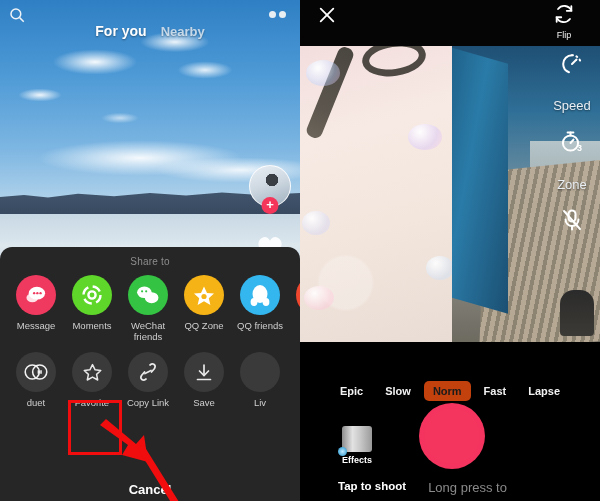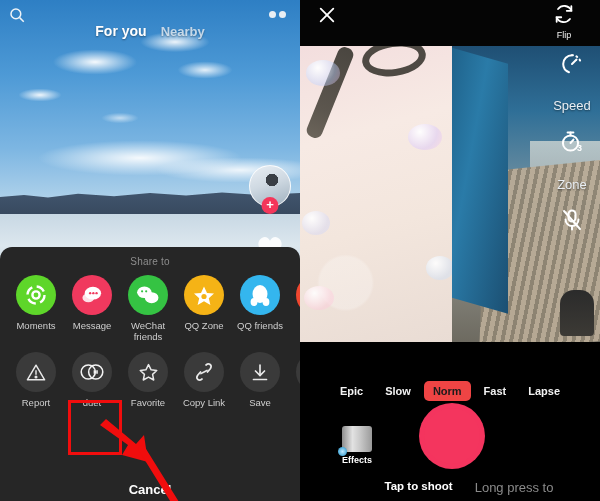--- a/index.html
+++ b/index.html
@@ -180,21 +180,21 @@
   }
 
   .speed-bar {
     position: absolute; left: 0; bottom: 100px; width: 300px;
     display: flex; justify-content: center; align-items: center; gap: 4px; z-index: 14;
   }
   .speed-opt {
     color: #f2f2f2; font-size: 11px; font-weight: bold;
     padding: 4px 9px; border-radius: 5px;
   }
-  .speed-opt.sel { background: #ef4444; color: #1b1b1b; }
+  .speed-opt.sel { background: #c2410c; color: #1b1b1b; }
 
   .cam-bottom { position: absolute; left: 0; bottom: 0; width: 304px; height: 96px; z-index: 14; }
   .effects-btn { position: absolute; left: 32px; bottom: 36px; width: 50px; text-align: center; }
   .effects-thumb {
     width: 30px; height: 26px; margin: 0 auto; border-radius: 3px;
     background: linear-gradient(90deg, #8d8d8d 0%, #e2e2e2 35%, #c7c7c7 62%, #9a9a9a 100%);
     position: relative;
   }
   .effects-thumb::after {
     content: ""; position: absolute; left: -4px; bottom: -4px;
@@ -202,21 +202,21 @@
     background: radial-gradient(circle, #bfe9ff 0%, #49a9d8 70%);
   }
   .effects-label { display: block; color: #fff; font-size: 9px; font-weight: bold; margin-top: 3px; }
   .record-btn {
     position: absolute; left: 50%; bottom: 32px; transform: translateX(-50%);
     width: 66px; height: 66px; border-radius: 50%;
     background: #f4355e; border: 5px solid rgba(244,53,94,.35);
   }
   .shoot-row {
     position: absolute; left: 0; bottom: 6px; width: 300px;
-    display: flex; justify-content: center; gap: 22px; padding-left: 38px;
+    display: flex; gap: 22px; padding-left: 38px;
   }
   .shoot-tap { color: #fff; font-size: 11.5px; font-weight: bold; }
   .shoot-long { color: #8a8a8a; font-size: 13px; white-space: nowrap; }
 </style>
 </head>
 <body>
 
 <div class="screen">
 
   <div class="panel-left">
@@ -252,44 +252,44 @@
           <path d="M12 21 C3 14 1 9 4 5 C6.5 1.8 10.5 2.5 12 6 C13.5 2.5 17.5 1.8 20 5 C23 9 21 14 12 21 Z" fill="rgba(255,255,255,.88)"></path>
         </svg>
         <span class="like-count">584.1k</span>
       </div>
     </div>
 
     <div class="share-sheet">
       <div class="share-title">Share to</div>
 
       <div class="share-row">
-        <div class="share-item">
-          <div class="share-circle" style="background:#5ed62a">
-            <svg width="24" height="24" viewBox="0 0 24 24" fill="none" stroke="#fff" stroke-width="2.4">
-              <circle cx="12" cy="12" r="8.5" stroke-dasharray="9 4.5"></circle>
-                <circle cx="12" cy="12" r="3.6"></circle>
-            </svg>
-          </div>
-          <span class="share-label">Moments</span>
-        </div>
-
         <div class="share-item">
           <div class="share-circle" style="background:#f0395e">
             <svg width="22" height="20" viewBox="0 0 24 22" fill="#fff">
               <ellipse cx="13" cy="9" rx="9" ry="7"></ellipse>
                 <ellipse cx="8" cy="14" rx="6.5" ry="5" fill="rgba(255,255,255,.85)"></ellipse>
               <circle cx="10" cy="9" r="1.3" fill="#f0395e"></circle>
                 <circle cx="13.5" cy="9" r="1.3" fill="#f0395e"></circle>
                 <circle cx="17" cy="9" r="1.3" fill="#f0395e"></circle>
             </svg>
           </div>
           <span class="share-label">Message</span>
         </div>
 
         <div class="share-item">
+          <div class="share-circle" style="background:#5ed62a">
+            <svg width="24" height="24" viewBox="0 0 24 24" fill="none" stroke="#fff" stroke-width="2.4">
+              <circle cx="12" cy="12" r="8.5" stroke-dasharray="9 4.5"></circle>
+                <circle cx="12" cy="12" r="3.6"></circle>
+            </svg>
+          </div>
+          <span class="share-label">Moments</span>
+        </div>
+
+        <div class="share-item">
           <div class="share-circle" style="background:#35c343">
             <svg width="24" height="20" viewBox="0 0 26 22" fill="#fff">
               <ellipse cx="9" cy="8" rx="8" ry="6.4"></ellipse>
                 <ellipse cx="17" cy="14" rx="7.5" ry="6"></ellipse>
               <circle cx="6.5" cy="7" r="1.2" fill="#35c343"></circle>
                 <circle cx="11" cy="7" r="1.2" fill="#35c343"></circle>
             </svg>
           </div>
           <span class="share-label">WeChat
 friends</span>
@@ -316,30 +316,20 @@
           <span class="share-label">QQ friends</span>
         </div>
 
         <div class="share-item">
           <div class="share-circle" style="background:#f0472f"></div>
           <span class="share-label">W</span>
         </div>
       </div>
 
       <div class="share-row share-row2">
-        <div class="share-item">
-          <div class="share-circle">
-            <svg width="20" height="19" viewBox="0 0 22 20" fill="none" stroke="#e8e8e8" stroke-width="1.6">
-              <path d="M11 2 L20.5 18 L1.5 18 Z" stroke-linejoin="round"></path>
-                <line x1="11" y1="7.5" x2="11" y2="12.5"></line>
-                <circle cx="11" cy="15" r=".9" fill="#e8e8e8"></circle>
-            </svg>
-          </div>
-          <span class="share-label">Report</span>
-        </div>
 
         <div class="share-item">
           <div class="share-circle">
             <svg width="26" height="20" viewBox="0 0 28 20" fill="none" stroke="#f2f2f2" stroke-width="1.7">
               <circle cx="10" cy="10" r="7.6"></circle>
                 <circle cx="18" cy="10" r="7.6"></circle>
               <line x1="16.6" y1="8" x2="16.6" y2="12"></line>
                 <line x1="19.4" y1="8" x2="19.4" y2="12"></line>
             </svg>
           </div>

